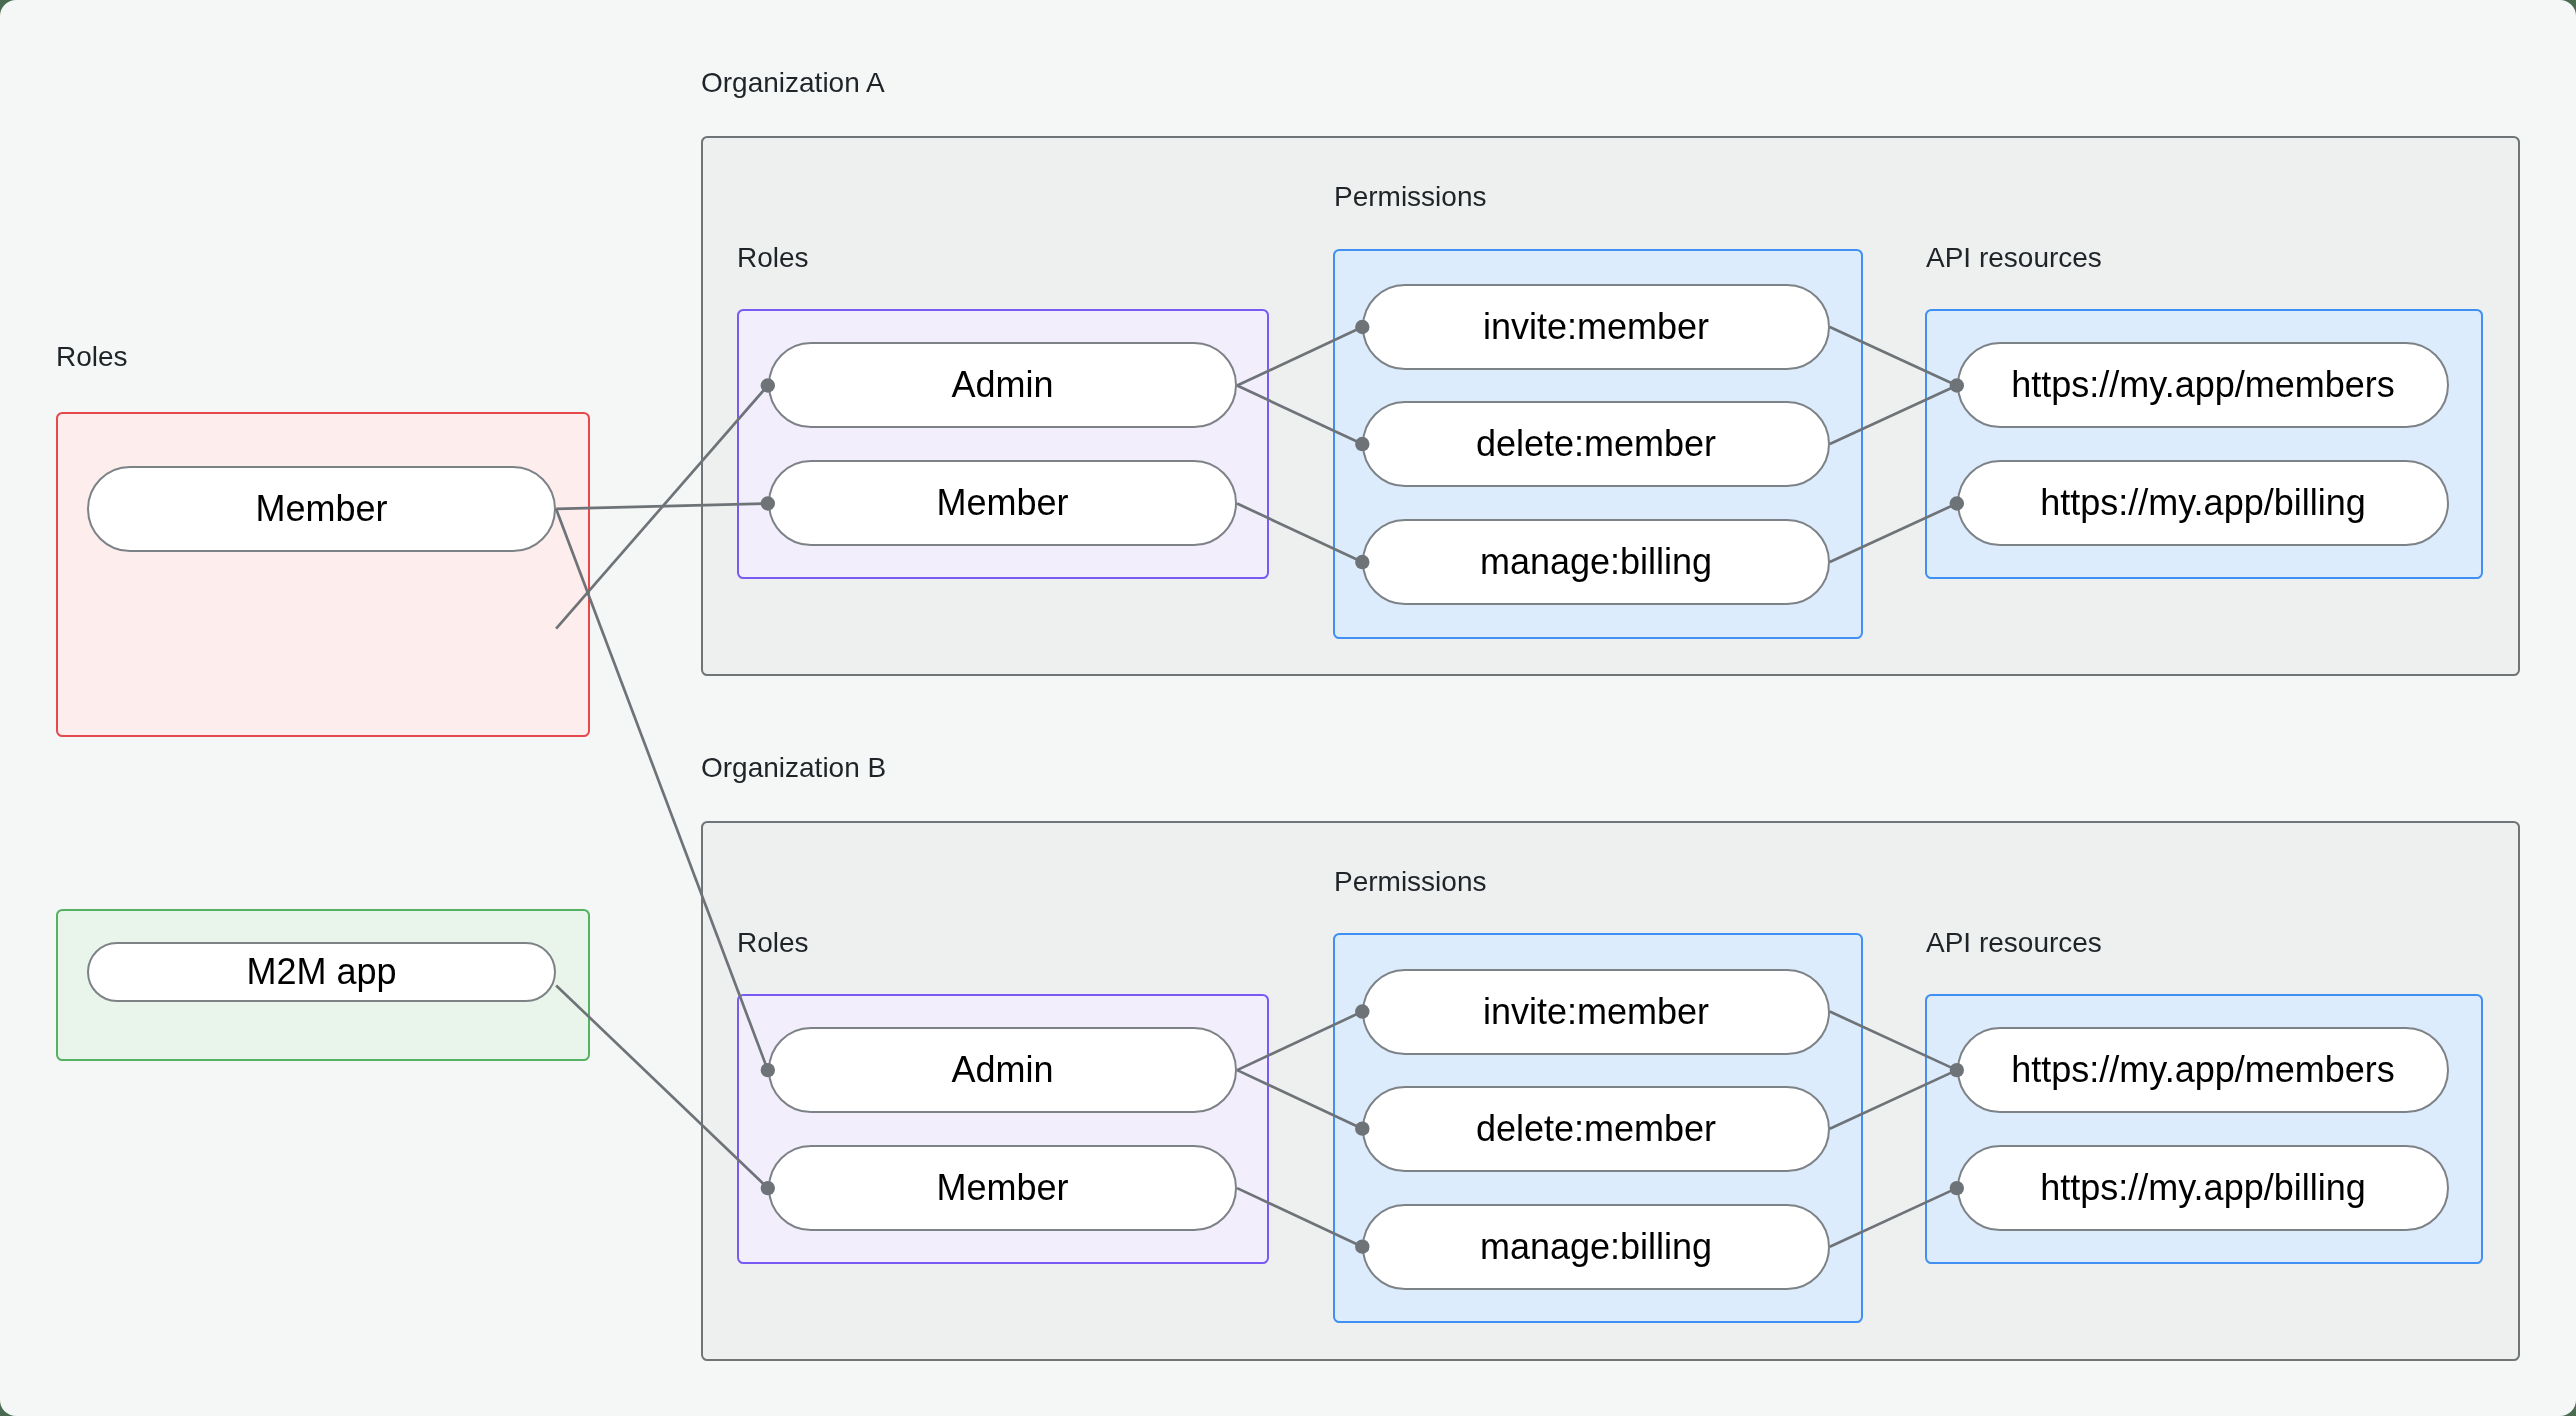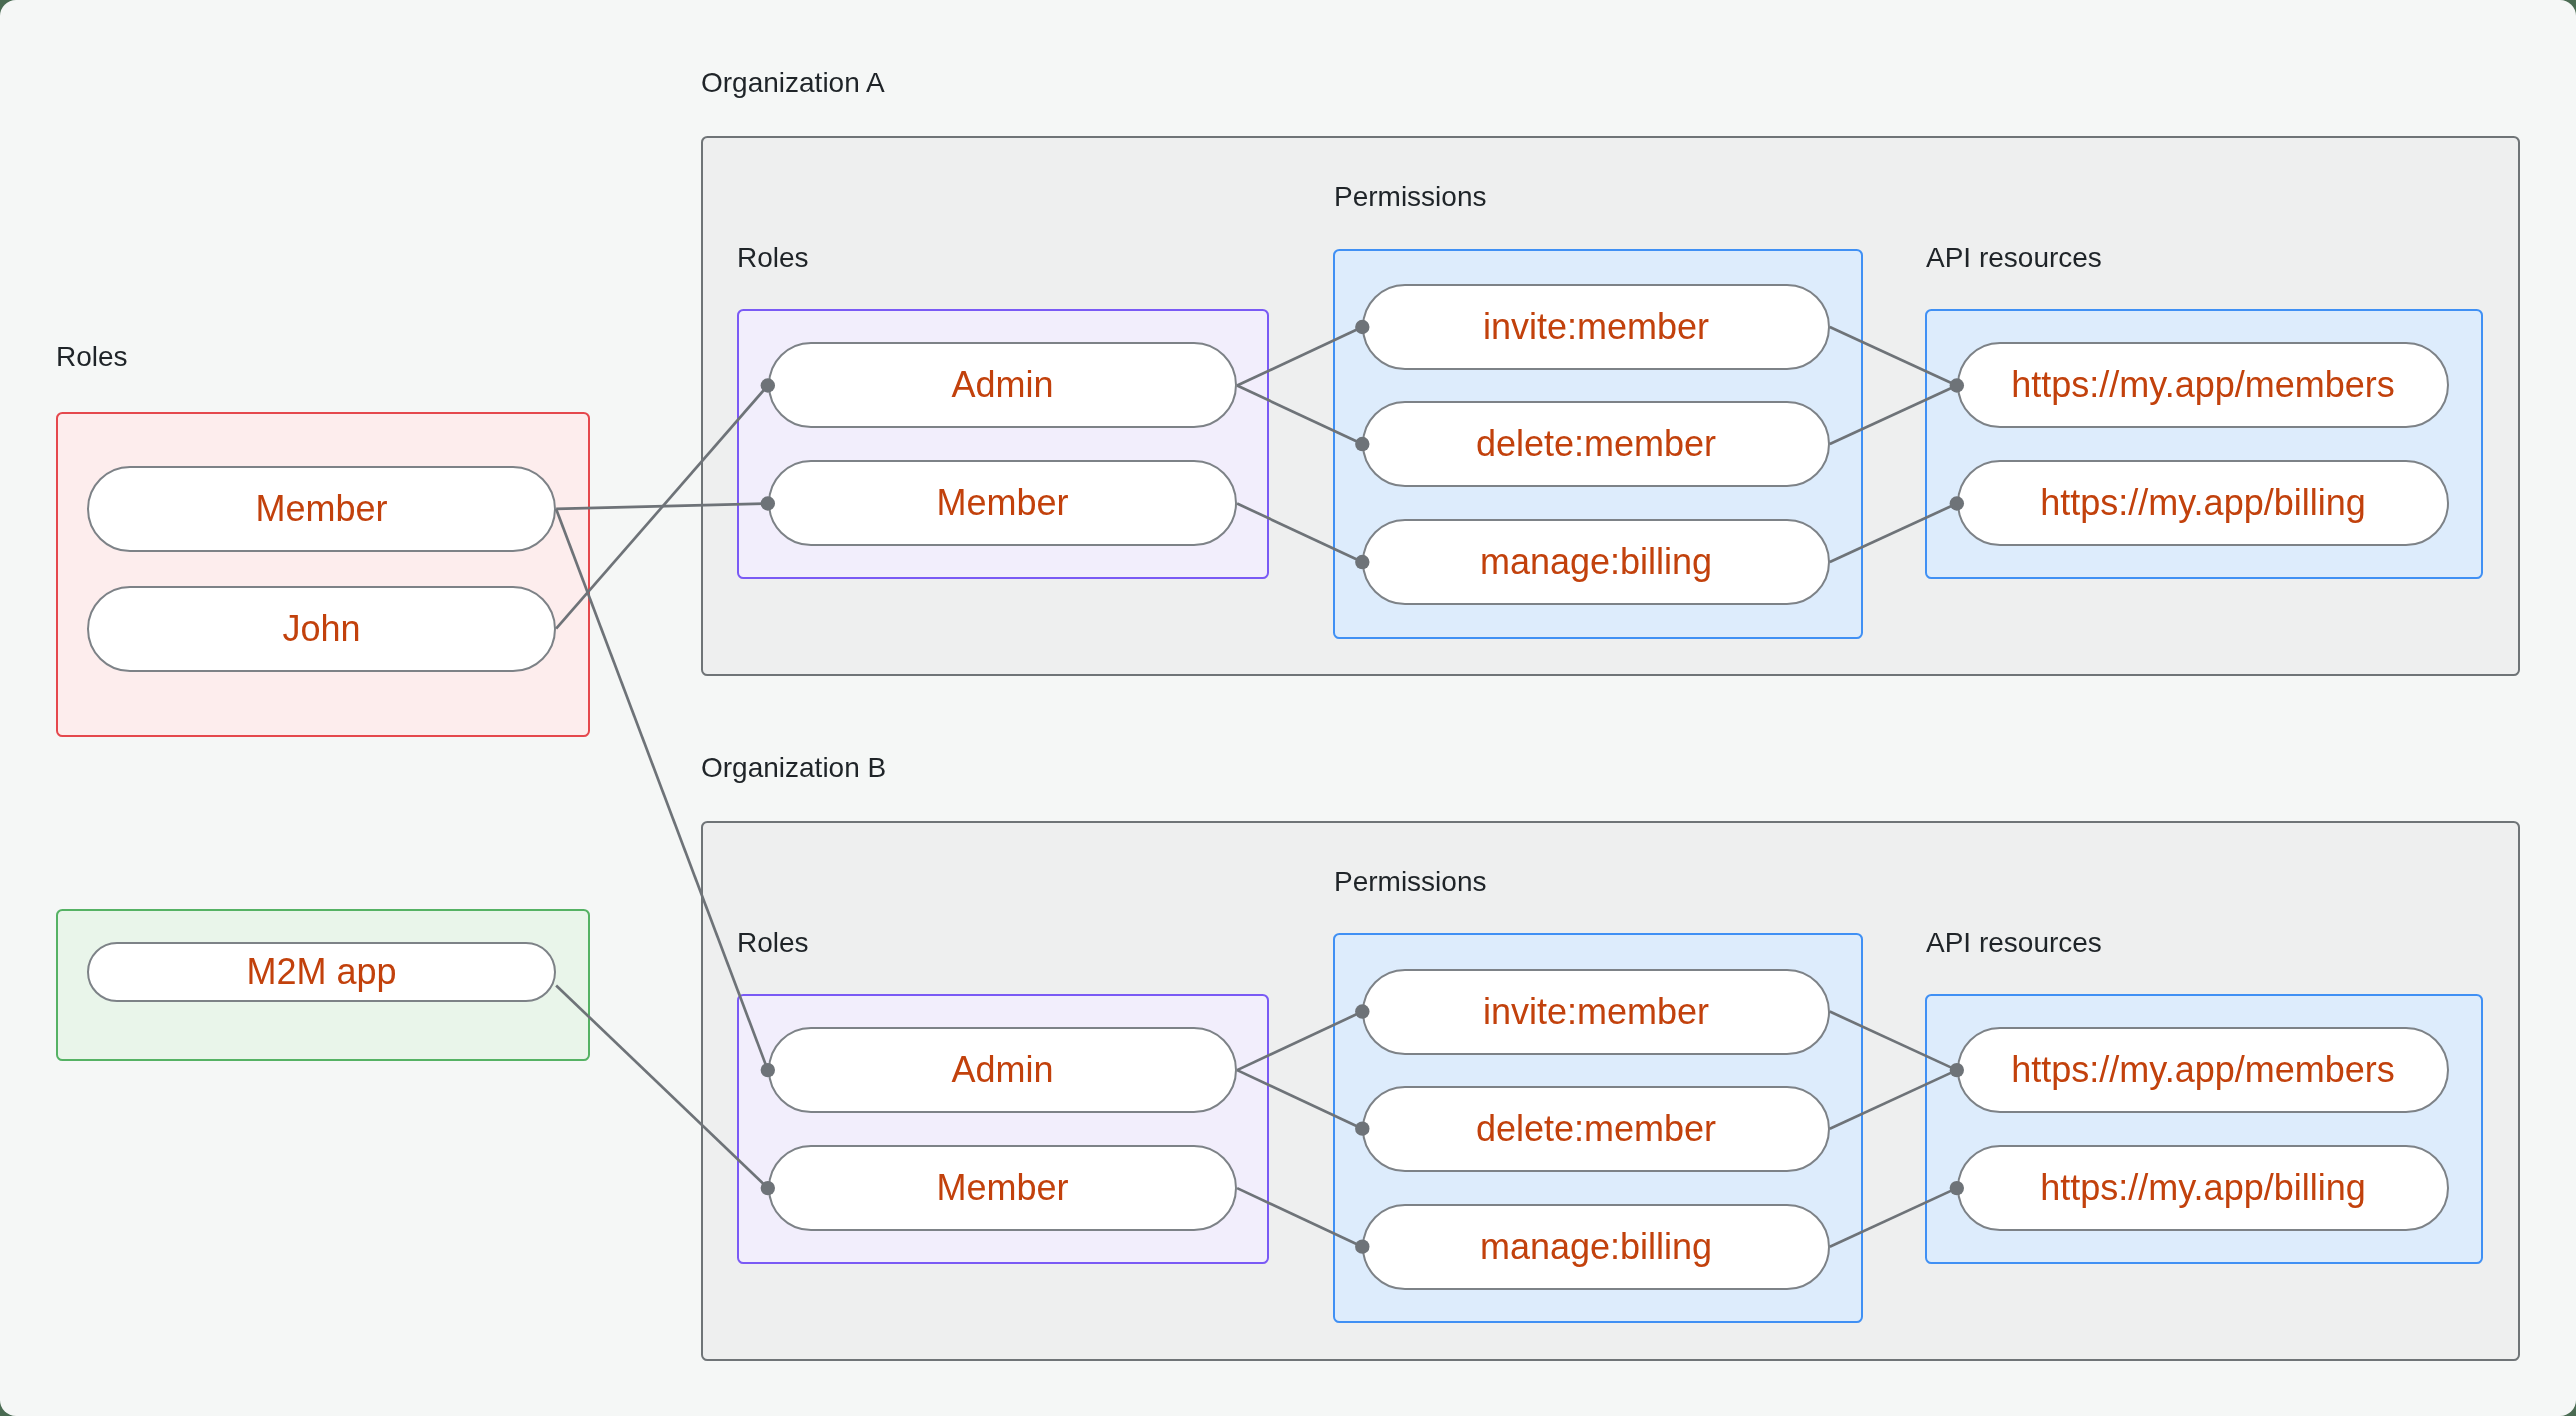--- a/index.html
+++ b/index.html
@@ -38,41 +38,40 @@
     position: absolute;
     box-sizing: border-box;
     background: #ffffff;
     border: 2.7px solid #7d8287;
     border-radius: 54px;
     display: flex;
     align-items: center;
     justify-content: center;
     font-size: 36px;
     font-weight: 400;
-    color: #c2410c;
+    color: #000000;
     white-space: nowrap;
   }
   svg.connections {
     position: absolute;
     left: 0; top: 0;
     width: 2576px; height: 1416px;
     pointer-events: none;
   }
   svg.connections line { stroke: #6e7378; stroke-width: 3; }
   svg.connections circle { fill: #6e7378; }
 </style>
 </head>
 <body>
 
 <div class="stage">
 
   <div class="lbl" style="left:56px; top:335px;">Roles</div>
   <div class="frame red" style="left:56px; top:412px; width:534px; height:325px;"></div>
   <div class="pill" style="left:87px; top:466px; width:469px; height:86px;">Member</div>
-  <div class="pill" style="left:87px; top:586px; width:469px; height:86px;">John</div>
 
   <div class="frame green" style="left:56px; top:909px; width:534px; height:152px;"></div>
   <div class="pill" style="left:87px; top:942px; width:469px; height:60px;">M2M app</div>
 
   <div class="lbl" style="left:701px; top:61px;">Organization A</div>
   <div class="frame org" style="left:701px; top:136px; width:1819px; height:540px;"></div>
 
   <div class="lbl" style="left:737px; top:236px;">Roles</div>
   <div class="frame purple" style="left:737px; top:309px; width:532px; height:270px;"></div>
   <div class="pill" style="left:768px; top:342px; width:469px; height:86px;">Admin</div>

